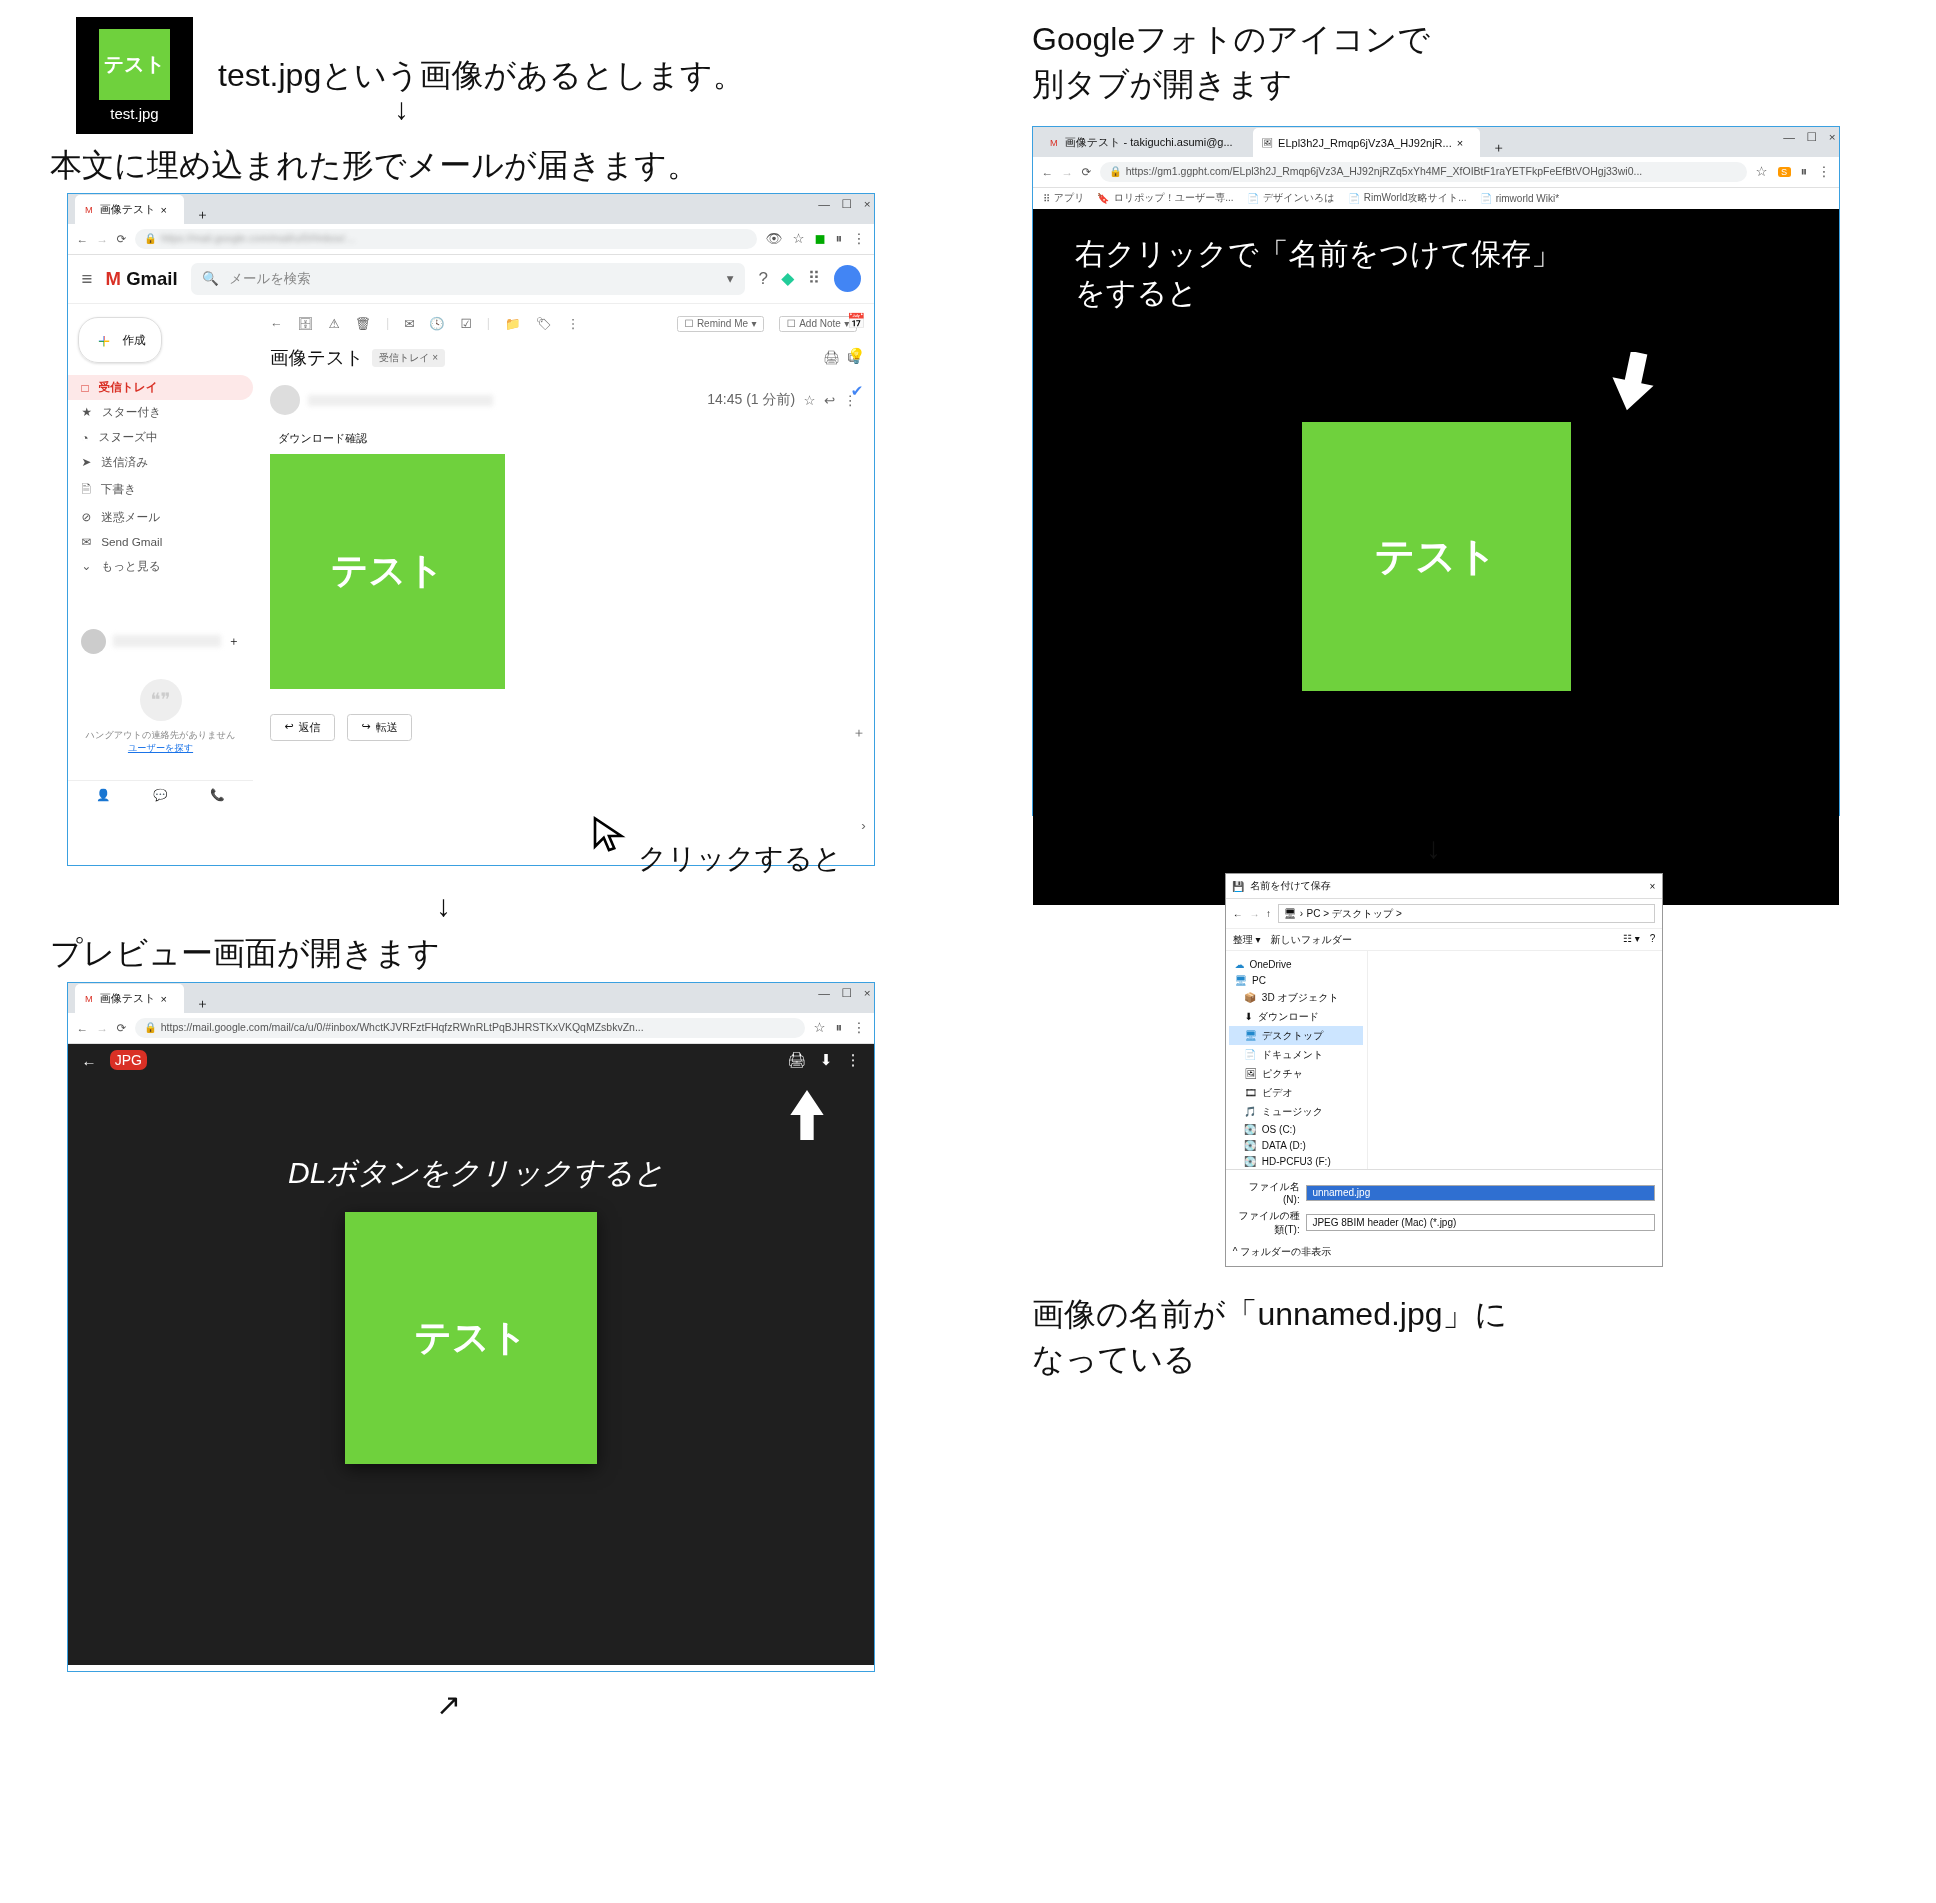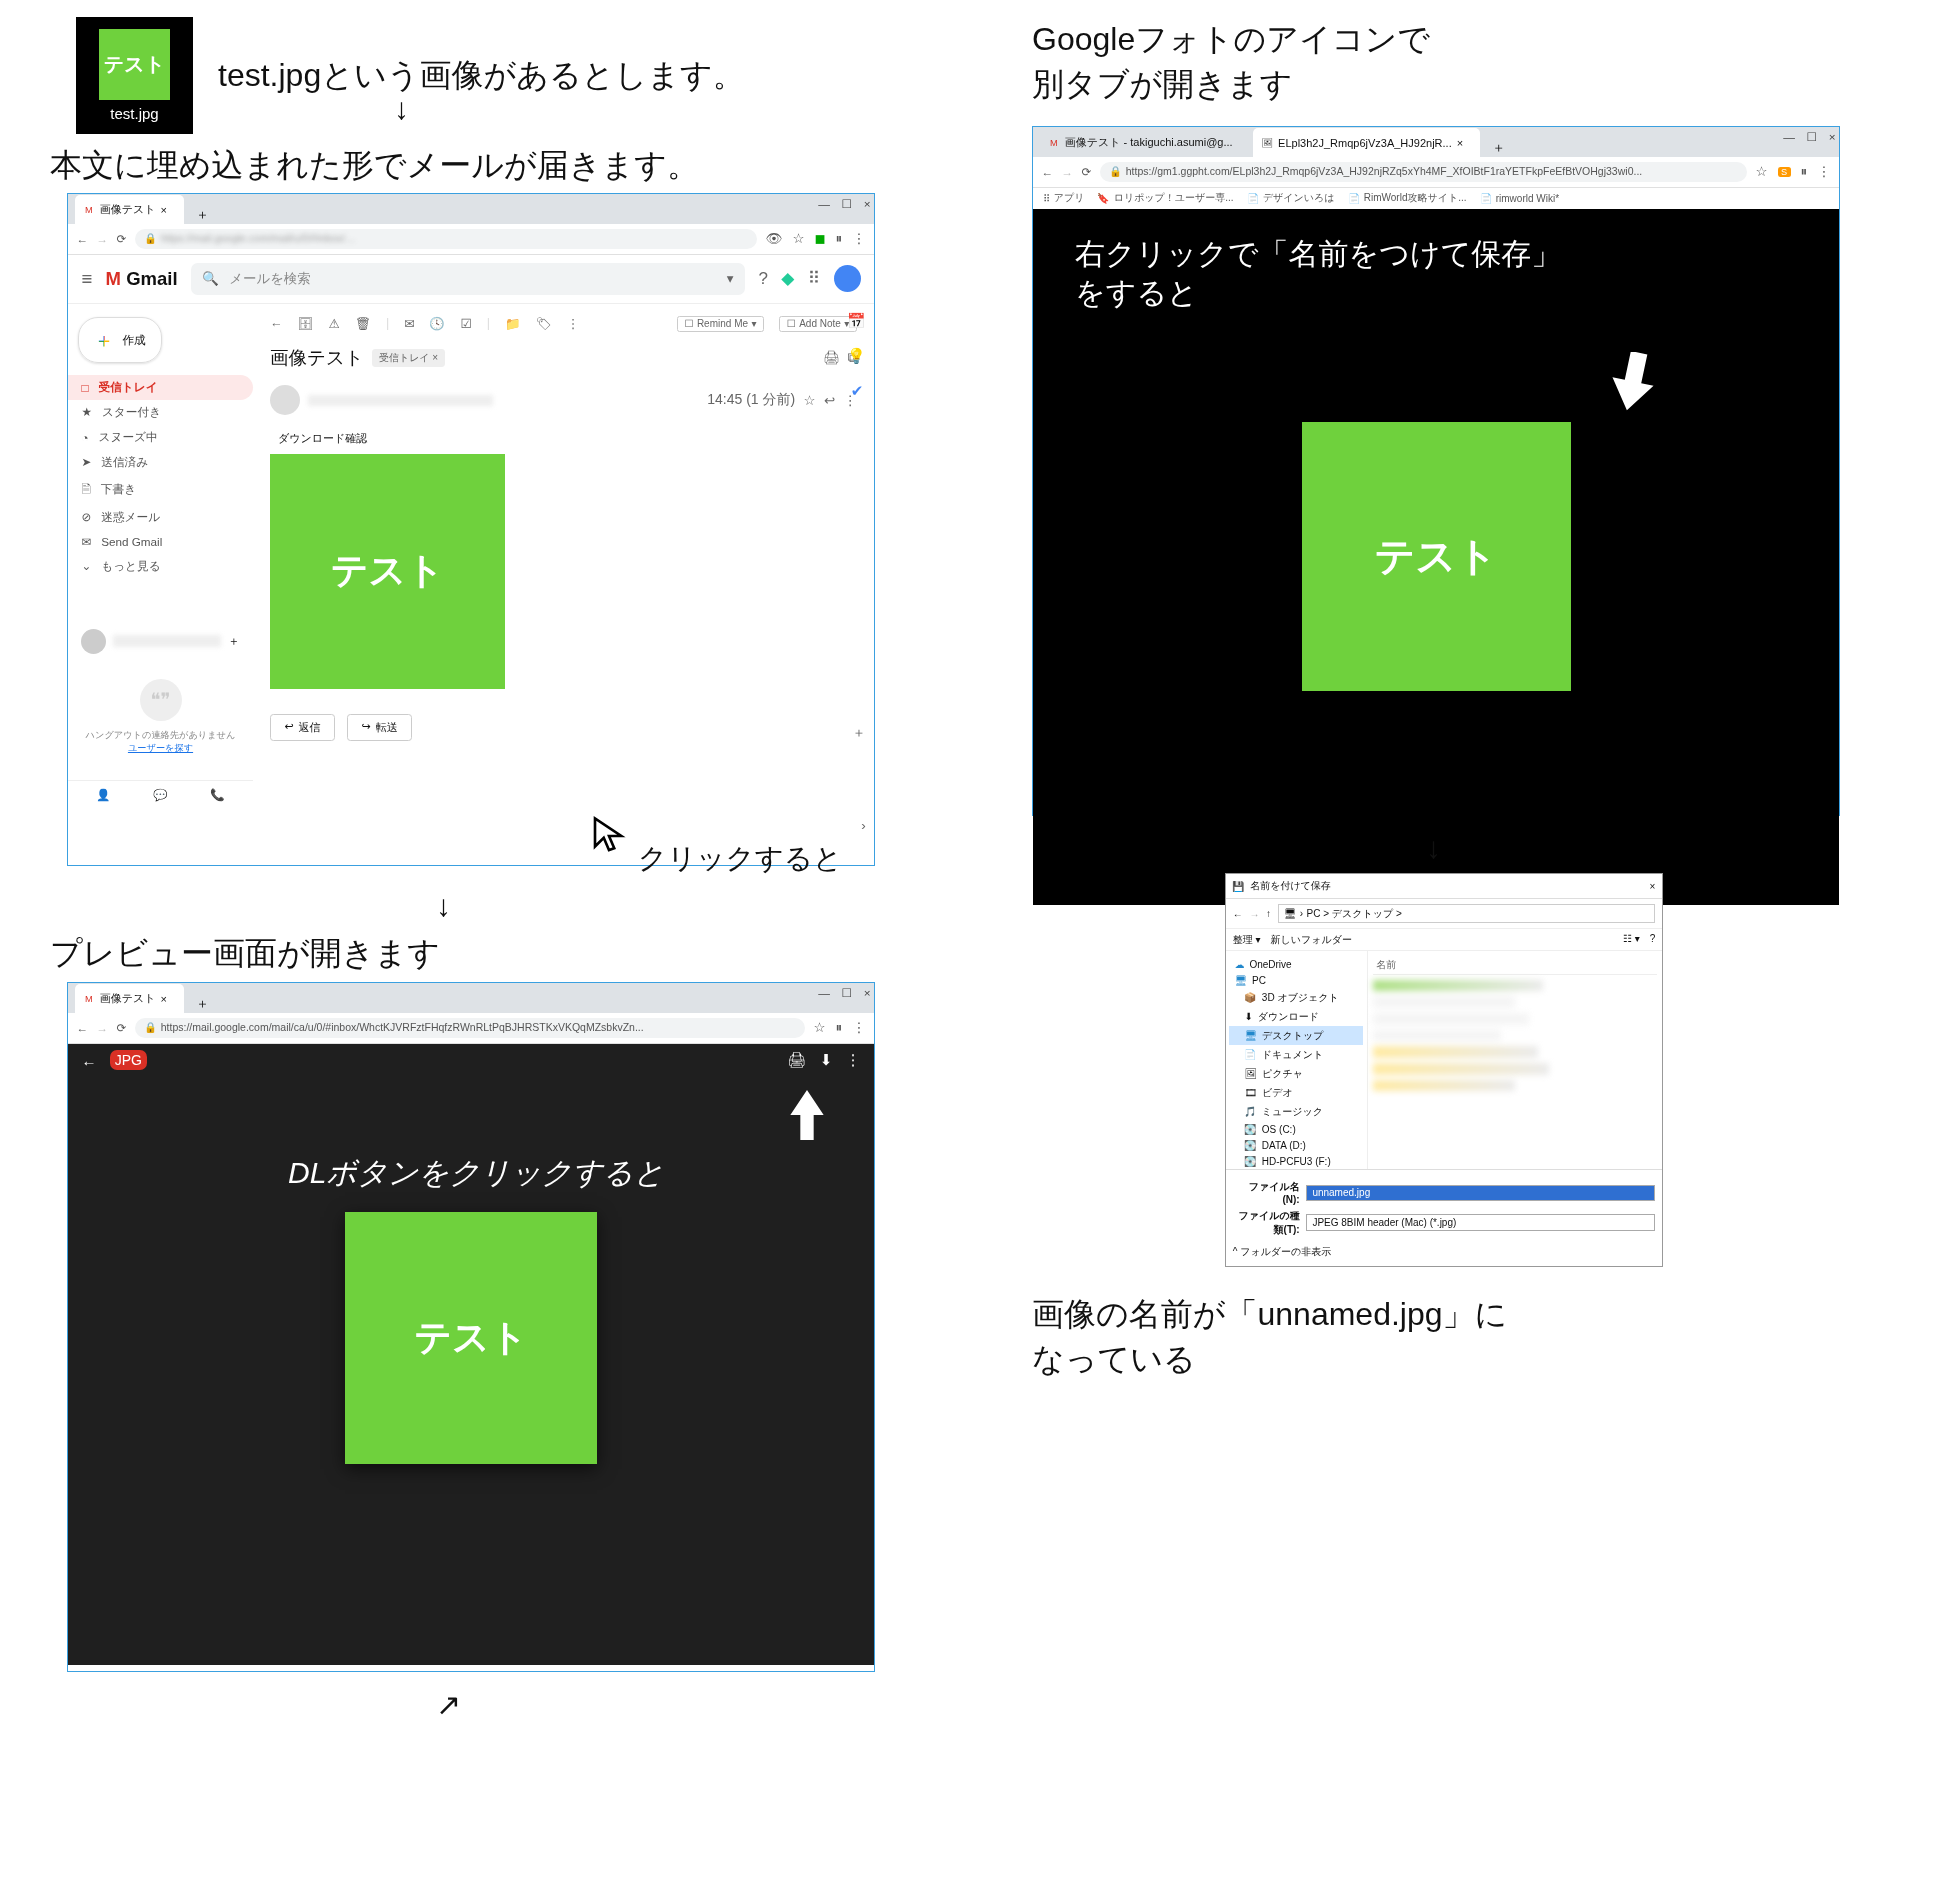--- a/index.html
+++ b/index.html
@@ -43,21 +43,21 @@
   .preview-head { background: #111; color: #fff; display: flex; align-items: center; padding: 6.7px 13.4px; gap: 13.4px; font-size: 15px; }
   .save-dialog { border: 0.8px solid #999; background: #fff; width: 436px; font-size: 10px; }
   .sd-title { padding: 5px 6.7px; border-bottom: 0.8px solid #ddd; display: flex; align-items: center; gap: 5px; }
   .sd-row { display: flex; }
   .sd-nav { width: 134px; border-right: 0.8px solid #eee; padding: 5px 3.4px; }
   .sd-nav div { padding: 2.5px 5px; display: flex; align-items: center; gap: 5px; }
   .sd-nav .sel { background: #cce5ff; }
   .sd-content { flex: 1; padding: 5px; display: flex; flex-direction: column; gap: 5px; }
   .sd-bottom { border-top: 0.8px solid #ddd; padding: 6.7px; }
   .sd-field { display: flex; align-items: center; gap: 6.7px; margin: 3.4px 0; }
-  .sd-field .lbl { width: 67px; text-align: right; font-weight: bold; }
+  .sd-field .lbl { width: 67px; text-align: right; }
   .sd-input { flex: 1; border: 0.8px solid #aaa; padding: 1.7px 5px; }
   .sd-input.sel { background: #2f6fd1; color: #fff; }
   .overlay-label { position: absolute; color: #fff; font-size: 30px; }
   .cursor-svg { position: absolute; }
 </style>
 </head>
 <body>
 
 <div style="position:absolute; left:76px; top:17px; display:flex; align-items:center; gap:25px;">
   <div class="file-icon">
@@ -400,32 +400,20 @@
         </div>
       <div style="padding-left:15px;">
           <span>💽</span>
           <span>DATA (D:)</span>
         </div>
       <div style="padding-left:15px;">
           <span>💽</span>
           <span>HD-PCFU3 (F:)</span>
         </div>
     </div>
-    <div class="sd-content">
-      <div style="color:#666;border-bottom:0.8px solid #eee;padding:1.7px 3.4px;">名前</div>
-      <div style="filter:blur(3.4px);opacity:.6;display:flex;flex-direction:column;gap:5px;">
-        <div style="height:11.7px;background:linear-gradient(90deg,#7c3,#ddd);width:60%;"></div>
-        <div style="height:11.7px;background:#eee;width:50%;"></div>
-        <div style="height:11.7px;background:#eee;width:55%;"></div>
-        <div style="height:11.7px;background:#eee;width:45%;"></div>
-        <div style="height:11.7px;background:linear-gradient(90deg,#fd6,#ddd);width:58%;"></div>
-        <div style="height:11.7px;background:linear-gradient(90deg,#fd6,#ddd);width:62%;"></div>
-        <div style="height:11.7px;background:linear-gradient(90deg,#fd6,#ddd);width:50%;"></div>
-      </div>
-    </div>
   </div>
   <div class="sd-bottom">
     <div class="sd-field">
         <span class="lbl">ファイル名(N):</span>
         <span class="sd-input sel">unnamed.jpg</span>
       </div>
     <div class="sd-field">
         <span class="lbl">ファイルの種類(T):</span>
         <span class="sd-input">JPEG 8BIM header (Mac) (*.jpg)</span>
       </div>

